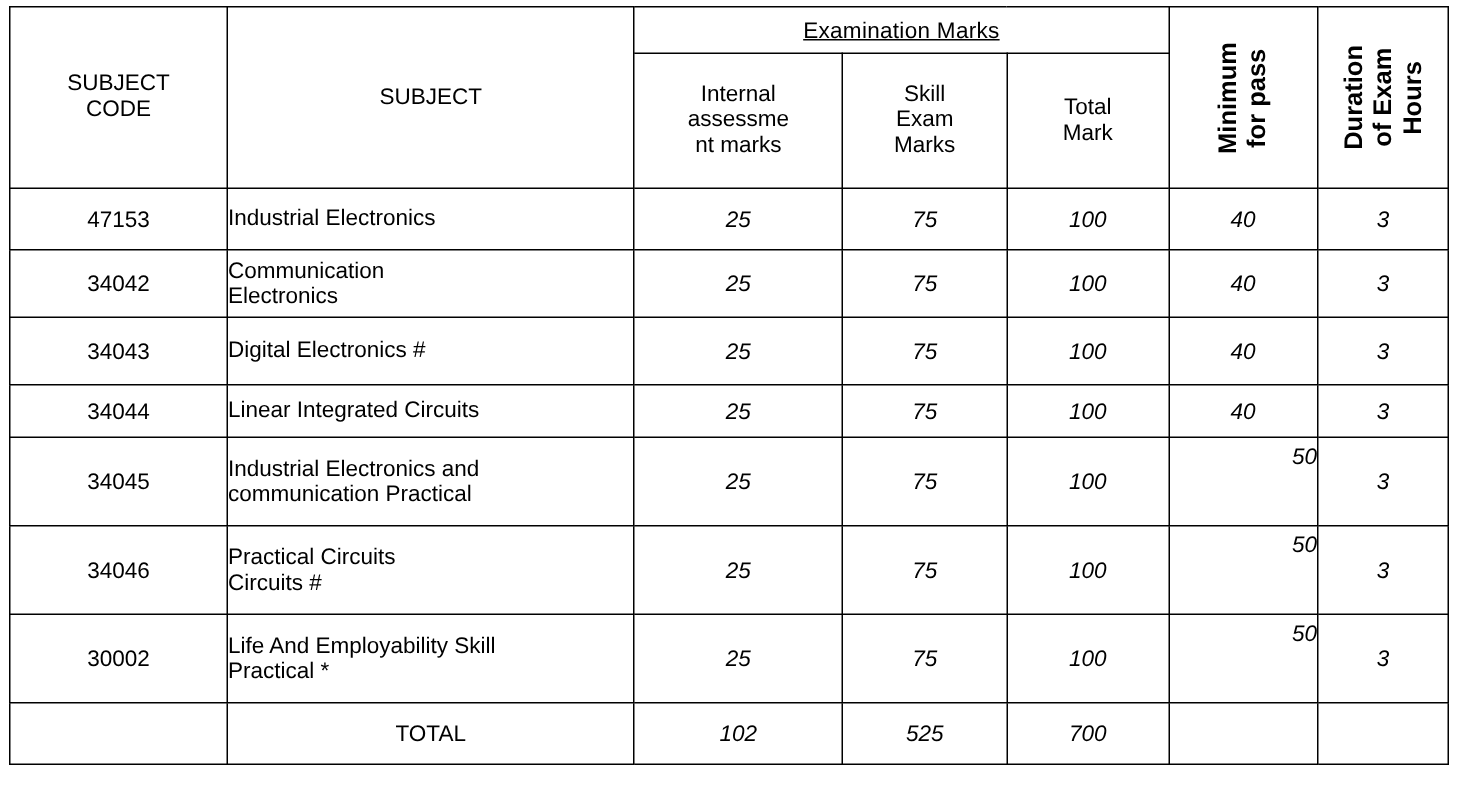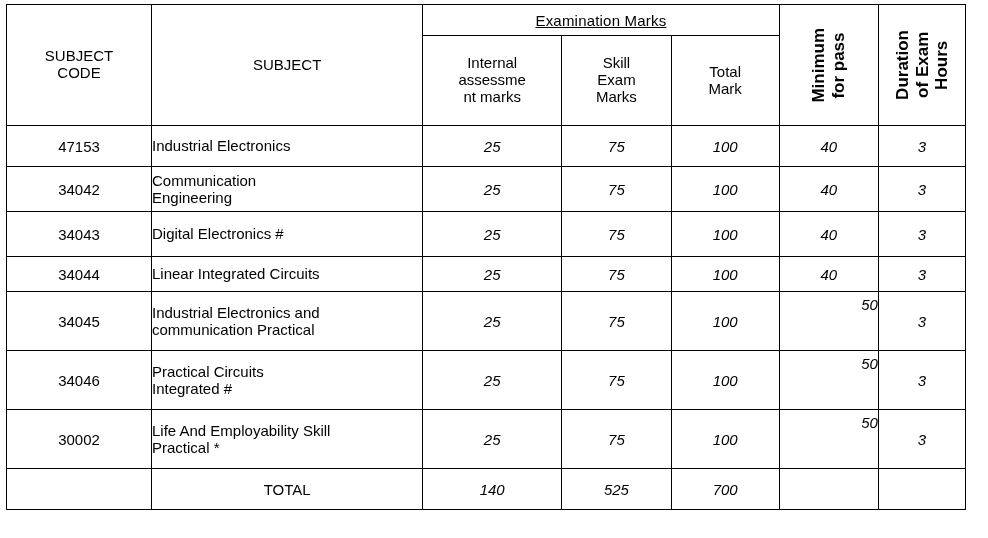--- a/index.html
+++ b/index.html
@@ -181,21 +181,21 @@
         <td class="num">75</td>
         <td class="num">100</td>
         <td class="num">40</td>
         <td class="num">3</td>
       </tr>
 
       <tr class="r2">
         <td class="code">34042</td>
         <td class="subject">
           <span class="subj-line2">Communication</span>
-          <span class="subj-line2">Engineering</span>
+          <span class="subj-line2">Electronics</span>
         </td>
         <td class="num">25</td>
         <td class="num">75</td>
         <td class="num">100</td>
         <td class="num">40</td>
         <td class="num">3</td>
       </tr>
 
       <tr class="r3">
         <td class="code">34043</td>
@@ -231,21 +231,21 @@
         <td class="num">75</td>
         <td class="num">100</td>
         <td class="num topalign">50</td>
         <td class="num">3</td>
       </tr>
 
       <tr class="r6">
         <td class="code">34046</td>
         <td class="subject">
           <span class="subj-line2">Practical Circuits</span>
-          <span class="subj-line2">Integrated #</span>
+          <span class="subj-line2">Circuits #</span>
         </td>
         <td class="num">25</td>
         <td class="num">75</td>
         <td class="num">100</td>
         <td class="num topalign">50</td>
         <td class="num">3</td>
       </tr>
 
       <tr class="r7">
         <td class="code">30002</td>
@@ -256,21 +256,21 @@
         <td class="num">25</td>
         <td class="num">75</td>
         <td class="num">100</td>
         <td class="num topalign">50</td>
         <td class="num">3</td>
       </tr>
 
       <tr class="total">
         <td class="blank"></td>
         <td class="total-label">TOTAL</td>
-        <td class="num">140</td>
+        <td class="num">102</td>
         <td class="num">525</td>
         <td class="num">700</td>
         <td class="num"></td>
         <td class="num"></td>
       </tr>
     </tbody>
   </table>
 </div>
 
 </body></html>

